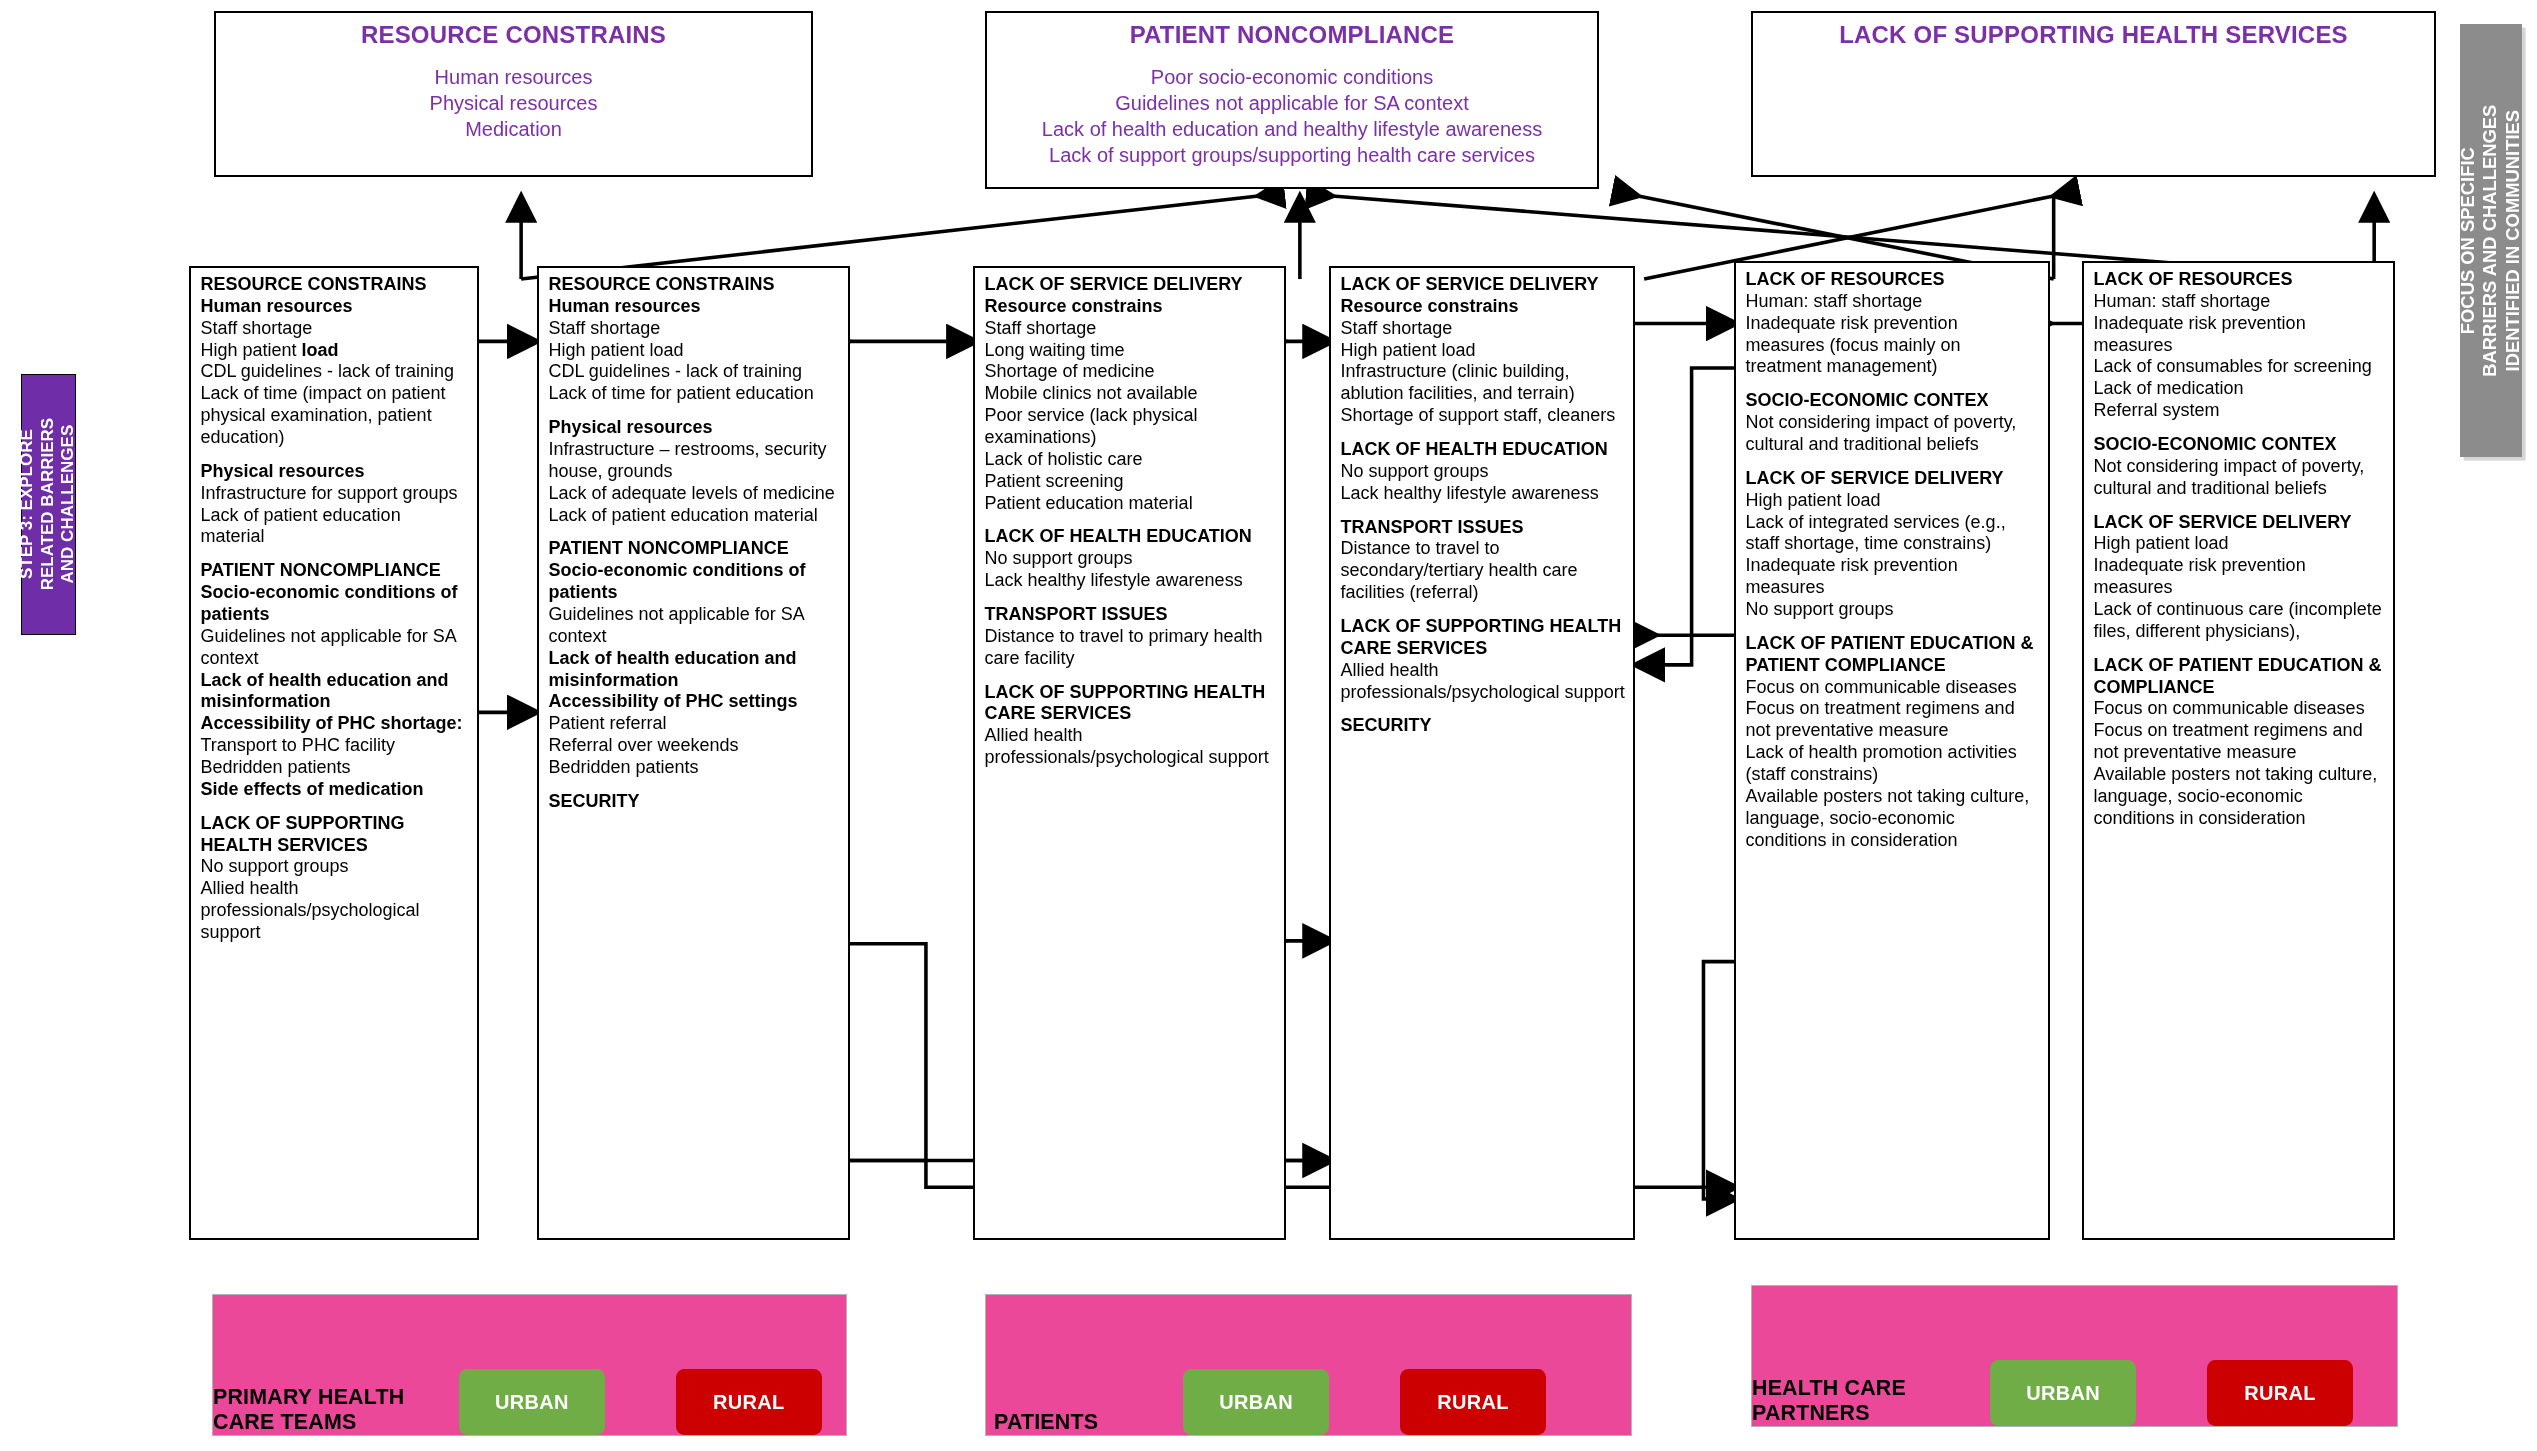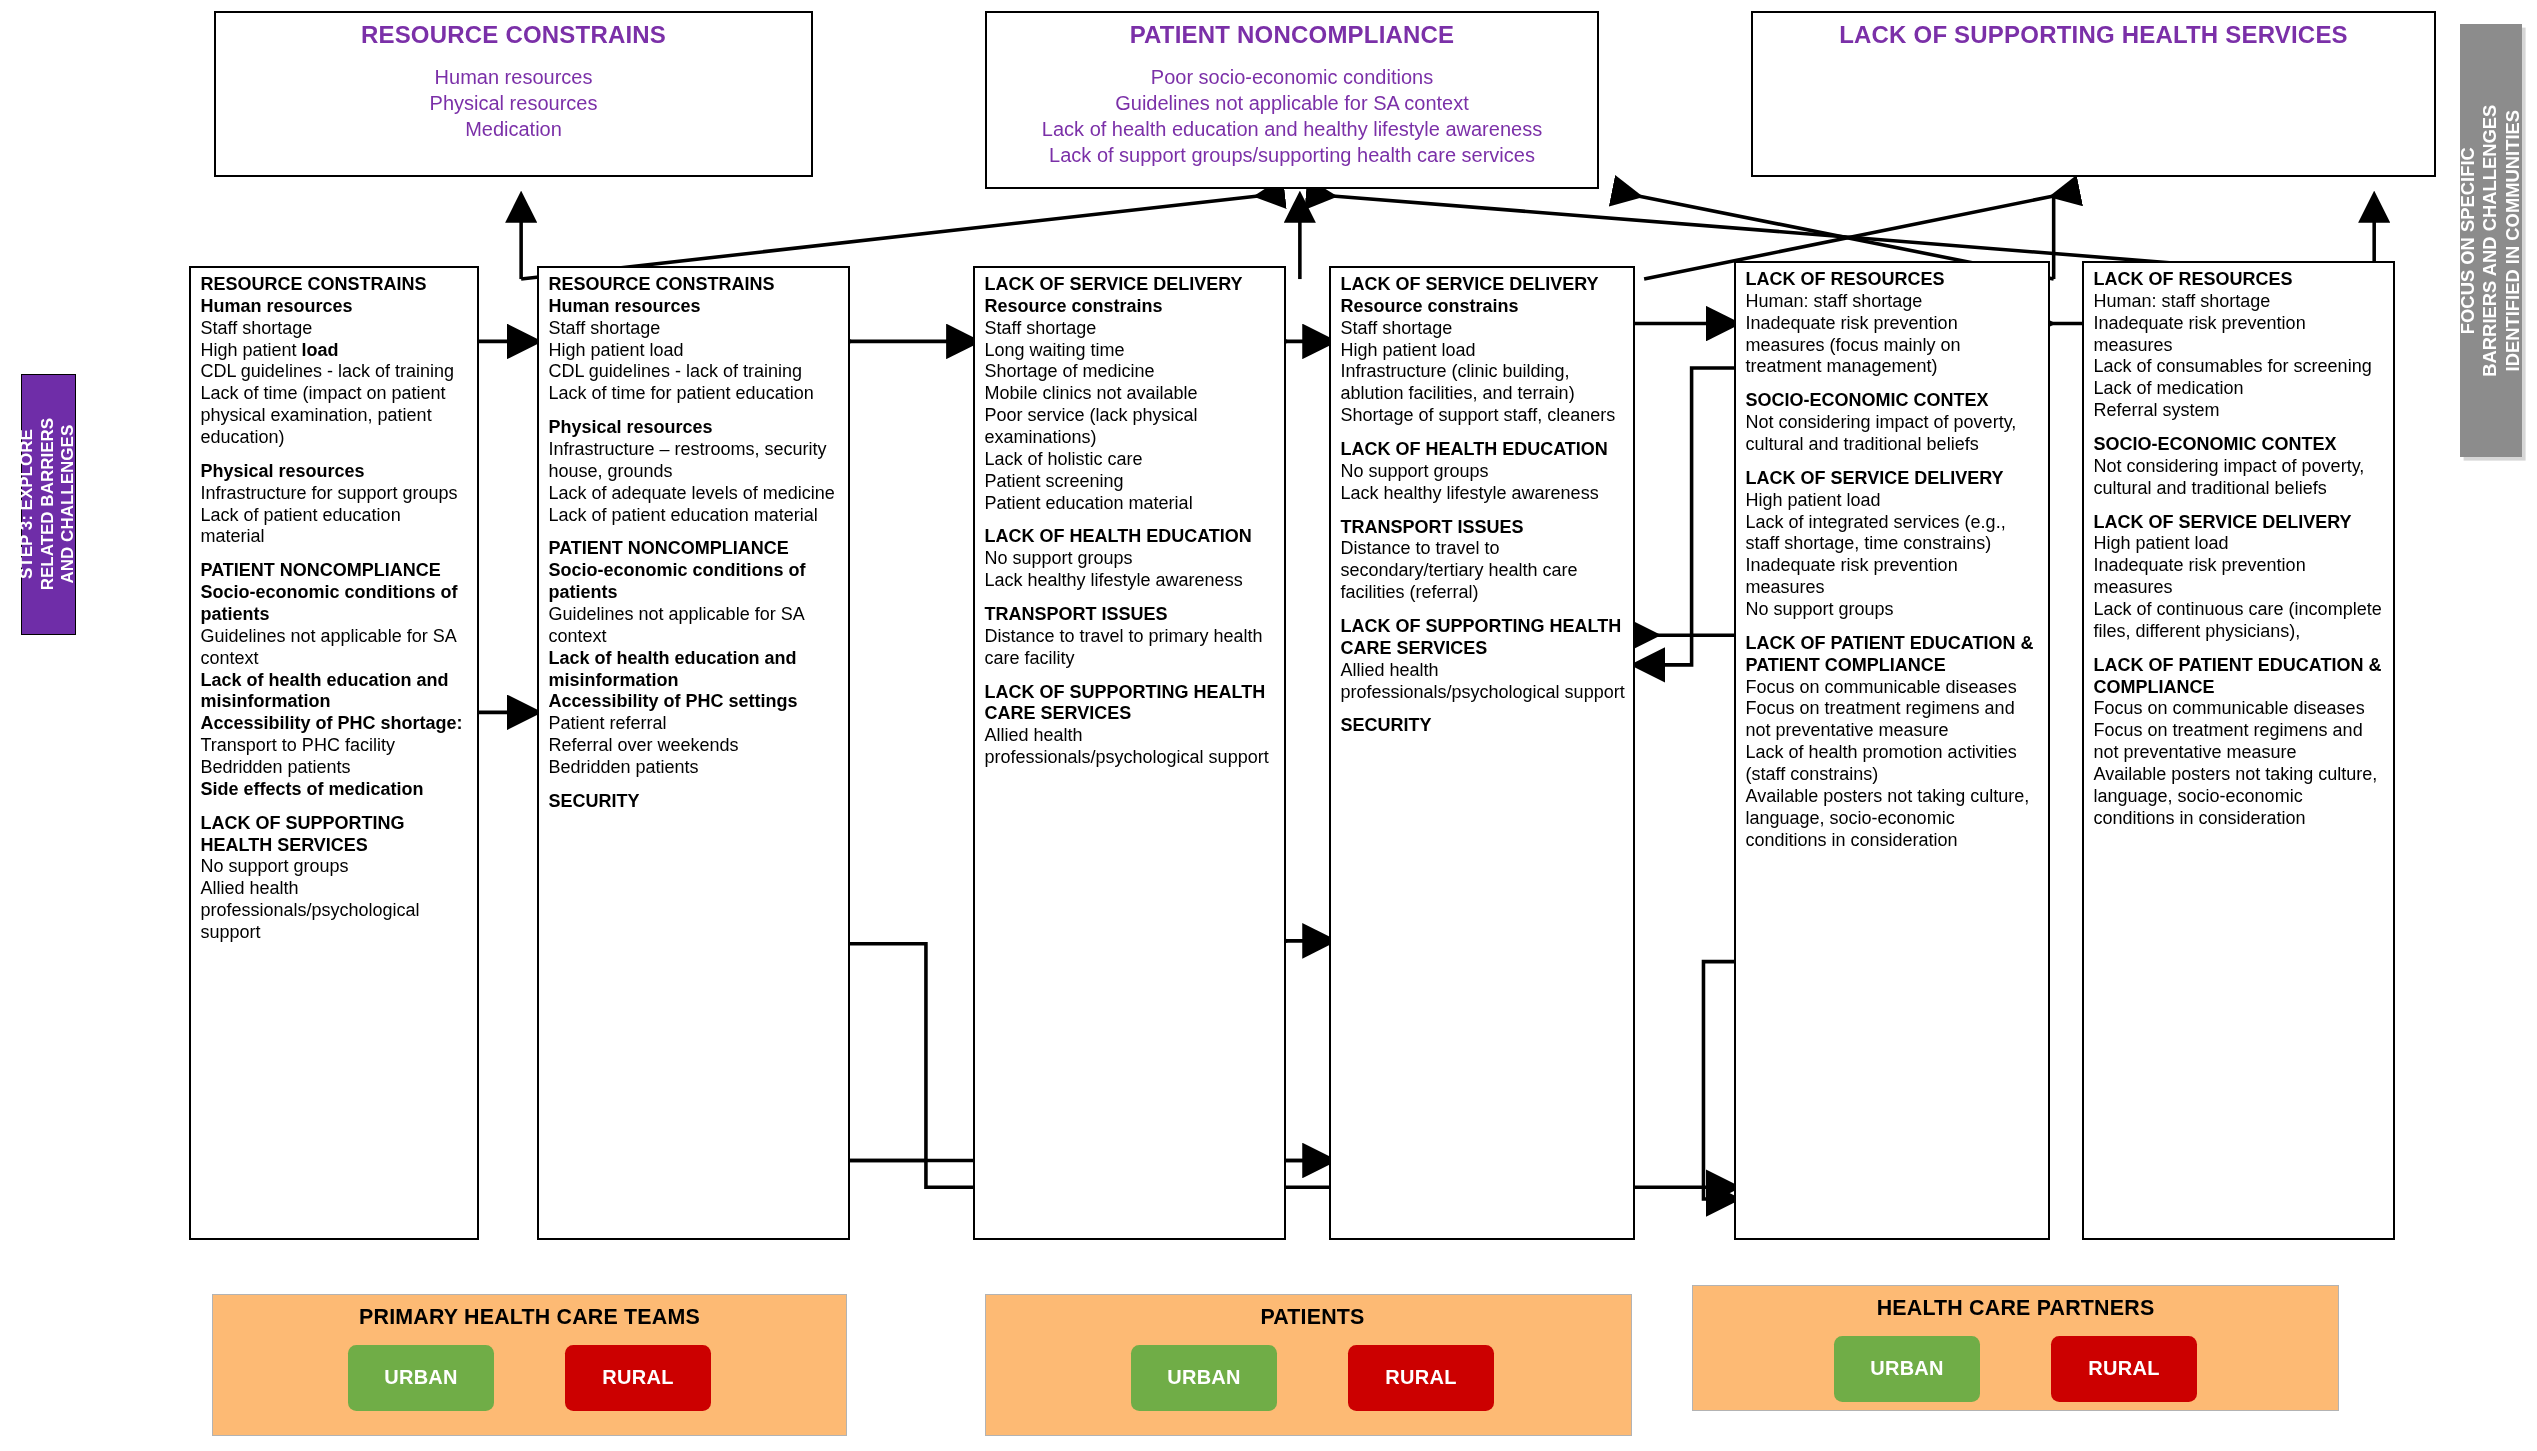--- a/index.html
+++ b/index.html
@@ -25,22 +25,22 @@
 
   
   .col{position:absolute;border:2.4px solid #000;background:#fff;box-sizing:border-box;
        padding:6px 8.3px 6px 9.5px;font-size:18px;line-height:1.215;color:#000;overflow:hidden;}
   .col .hd{font-weight:bold;}
   .col .b{font-weight:bold;}
   .col .gap{display:block;height:12px;}
   .col p{margin:0;}
 
   
-  .legend{position:absolute;border:1.8px solid #B3B3B3;background:#fdba74;box-sizing:border-box;
-          display:flex;flex-direction:column;align-items:center;padding-top:9.5px;}
+  .legend{position:absolute;border:1.8px solid #B3B3B3;background:#ec4899;box-sizing:border-box;
+          display:flex;flex-direction:row;align-items:flex-end;padding-top:9.5px;}
   .legend .lg-title{font-size:21.4px;font-weight:bold;color:#000;letter-spacing:0.2px;}
   .legend .chips{display:flex;justify-content:center;gap:71px;margin-top:15.4px;width:100%;}
   .chip{border-radius:8.3px;color:#fff;font-weight:bold;font-size:20px;
         display:flex;align-items:center;justify-content:center;width:146px;height:66px;letter-spacing:0.3px;}
   .chip.urban{background:#70AD47;}
   .chip.rural{background:#CC0000;}
 
   
   svg.conn{position:absolute;left:0;top:0;width:2538px;height:1452px;pointer-events:none;}
 </style>
@@ -271,21 +271,21 @@
   </div>
 
   <div class="legend" style="left:985px;top:1294px;width:647px;height:142px;padding-left:8px;">
     <div class="lg-title">PATIENTS</div>
     <div class="chips">
       <div class="chip urban">URBAN</div>
       <div class="chip rural">RURAL</div>
     </div>
   </div>
 
-  <div class="legend" style="left:1692px;top:1285px;width:647px;height:126px;">
+  <div class="legend" style="left:1751px;top:1285px;width:647px;height:142px;">
     <div class="lg-title">HEALTH CARE PARTNERS</div>
     <div class="chips">
       <div class="chip urban">URBAN</div>
       <div class="chip rural">RURAL</div>
     </div>
   </div>
 
 </div>
 
 

